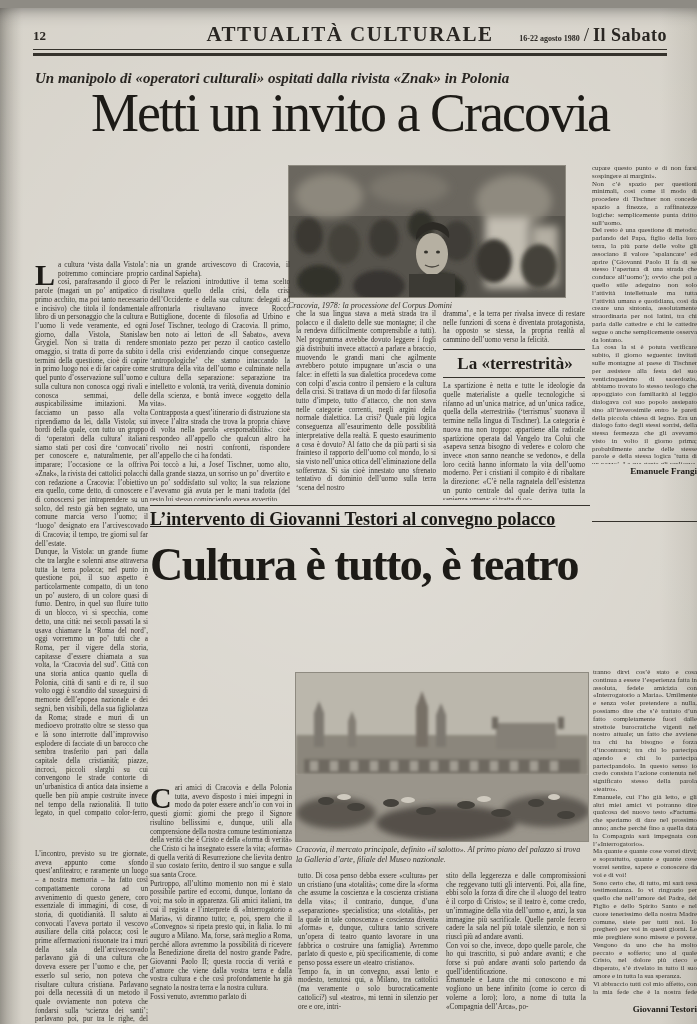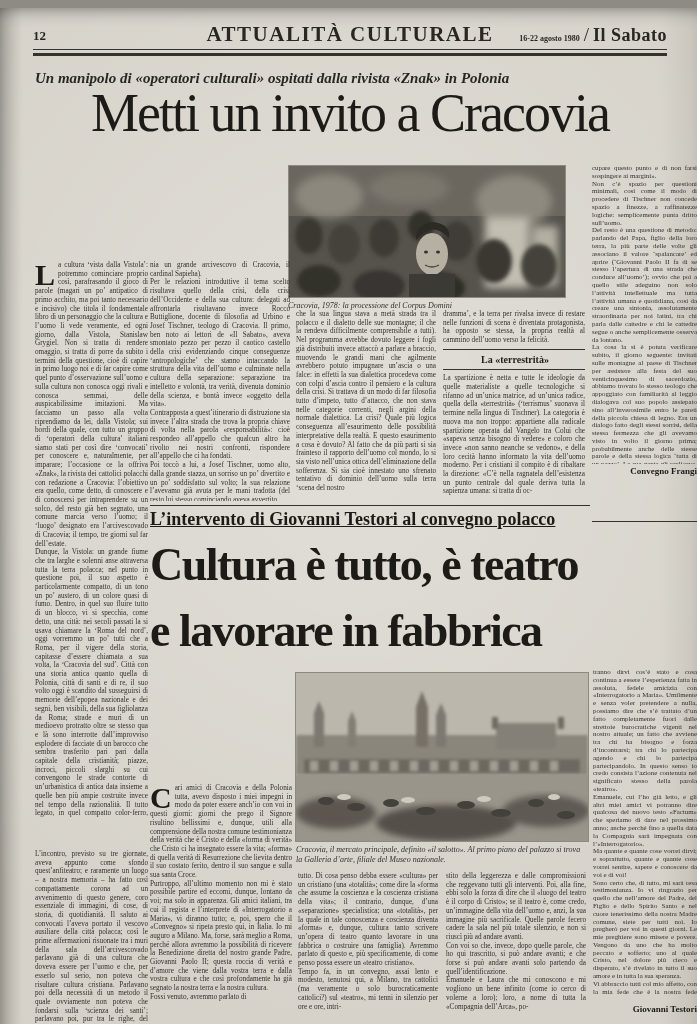--- a/index.html
+++ b/index.html
@@ -37,21 +37,21 @@
   }
   .bodycol-narrow{
     font-size:6.9px;line-height:7.8px;text-align:justify;white-space:pre-line;
     overflow:hidden;color:#33302a;
   }
   .dropcap{
     float:left;font-weight:bold;font-size:30px;line-height:24px;
     padding:2px 3px 0 0;color:#1d1b17;white-space:normal;
   }
   .subheadbox{
-    font-weight:bold;font-size:10px;line-height:1.15;
+    font-weight:bold;font-size:17px;line-height:1.15;
     border-top:1px solid #35322c;border-bottom:1px solid #35322c;
     padding:4px 0 4px 2px;background:transparent;color:#201d19;
   }
   .caption{font-style:italic;font-size:8px;line-height:1.25;color:#33302a;}
   .byline{font-weight:bold;font-size:9px;text-align:right;color:#1d1b17;}
   .photo{outline:1px solid #8e8a80;}
   
   .kicker2{font-weight:bold;font-size:18px;white-space:nowrap;color:#1d1b17;text-decoration:underline;}
   .headline2{font-weight:bold;font-size:46px;line-height:66px;letter-spacing:-1.5px;white-space:nowrap;color:#1d1b17;}
   .standfirst2{
@@ -135,28 +135,27 @@
   <div class="abs" style="left:443px;top:302px;width:142px;height:190px;overflow:hidden;">
     <div class="bodycol" style="height:auto;">dramma’, e la terra per rivalsa invece di restare nelle funzioni di scena è diventata protagonista, ha opposto se stessa, la propria realtà al cammino dell’uomo verso la felicità.</div>
     <div class="subheadbox" style="margin:4px 0 4px 0;text-align:center;">La «terrestrità»</div>
     <div class="bodycol" style="height:auto;">La spartizione è netta e tutte le ideologie da quelle materialiste a quelle tecnologiche si rifanno ad un’unica matrice, ad un’unica radice, quella della «terrestrità» (‘terrismus’ suonava il termine nella lingua di Tischner). La categoria è nuova ma non troppo: appartiene alla radicale spartizione operata dal Vangelo tra Colui che «sapeva senza bisogno di vedere» e coloro che invece «non sanno neanche se vedono», e della loro cecità hanno informato la vita dell’uomo moderno. Per i cristiani il compito è di ribaltare la direzione: «C’è nella ragnatela dell’esistenza un punto centrale dal quale deriva tutta la sapienza umana: si tratta di oc-</div>
   </div>
 
   <div class="abs bodycol-narrow" style="left:592px;top:156px;width:105px;height:300px;">cupare questo punto e di non farsi sospingere ai margini».
 Non c’è spazio per questioni minimali, così come il modo di procedere di Tischner non concede spazio a finezze, a raffinatezze logiche: semplicemente punta dritto sull’uomo.
 Del resto è una questione di metodo: parlando del Papa, figlio della loro terra, la più parte delle volte gli associano il valore ‘spalancare’ ed aprire (‘Giovanni Paolo II fa di se stesso l’apertura di una strada che conduce all’uomo’); ovvio che poi a quello stile adeguino non solo l’attività intellettuale ma tutta l’attività umana e quotidiana, così da creare una sintonia, assolutamente straordinaria per noi latini, tra chi parla dalle cattedre e chi le cattedre segue o anche semplicemente osserva da lontano.
 La cosa la si è potuta verificare subito, il giorno seguente: invitati sulle montagne al paese di Tischner per assistere alla festa del suo venticinquesimo di sacerdozio, abbiamo trovato lo stesso teologo che appoggiato con familiarità al leggio dialogava col suo popolo assiepato sino all’inverosimile entro le pareti della piccola chiesa di legno. Era un dialogo fatto degli stessi sorrisi, della stessa fermezza che gli avevamo visto in volto il giorno prima; probabilmente anche delle stesse parole e della stessa logica ‘tutta di un pezzo’. La sua gente gli replicava, lo seguiva passo per passo, frase per frase: qualcosa di strano, qualcosa di intangibile rendeva possibile quel colloquio, quello scambio. Quel qualcosa stabiliva anche i termini di una lezione, di un’indicazione, di una traccia posta sul futuro e sul destino della nostra civiltà.</div>
-  <div class="abs byline" style="left:592px;top:458px;width:105px;">Convegno Frangi</div>
+  <div class="abs byline" style="left:592px;top:458px;width:105px;">Emanuele Frangi</div>
   <div class="abs rule" style="left:592px;top:513px;width:105px;height:1px;"></div>
 
   <div class="abs rule" style="left:150px;top:497px;width:440px;height:1px;"></div>
   <div class="abs kicker2" style="left:150px;top:501px;">L’intervento di Giovanni Testori al convegno polacco</div>
   <div class="abs headline2" style="left:150px;top:524px;width:520px;">
     <div>Cultura è tutto, è teatro</div>
-    <div>e lavorare in fabbrica</div>
   </div>
 
 
   <div class="abs photo" style="left:296px;top:665px;width:292px;height:168px;">
     <svg width="292" height="168" xmlns="http://www.w3.org/2000/svg">
       <defs>
         <filter id="b3">
             <feGaussianBlur stdDeviation="1.4"></feGaussianBlur>
           </filter>
         <filter id="b4">

